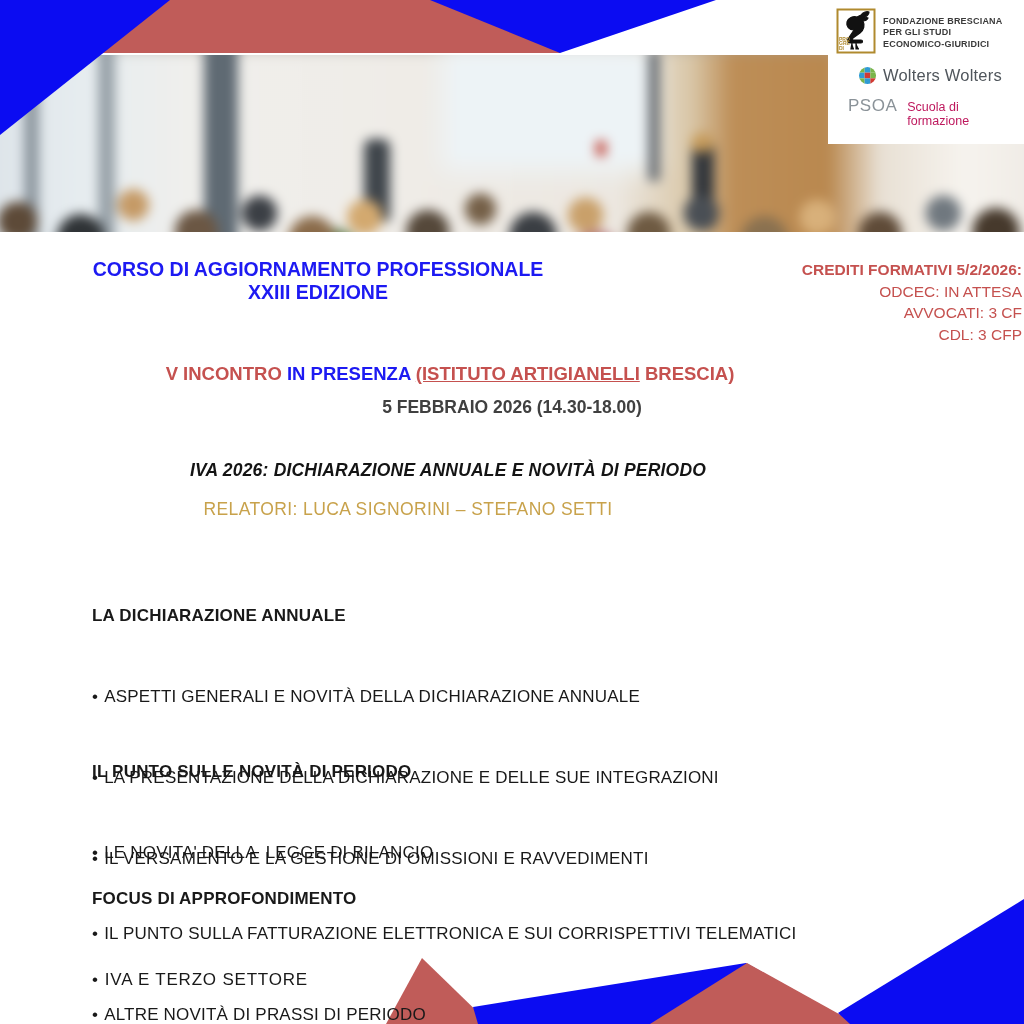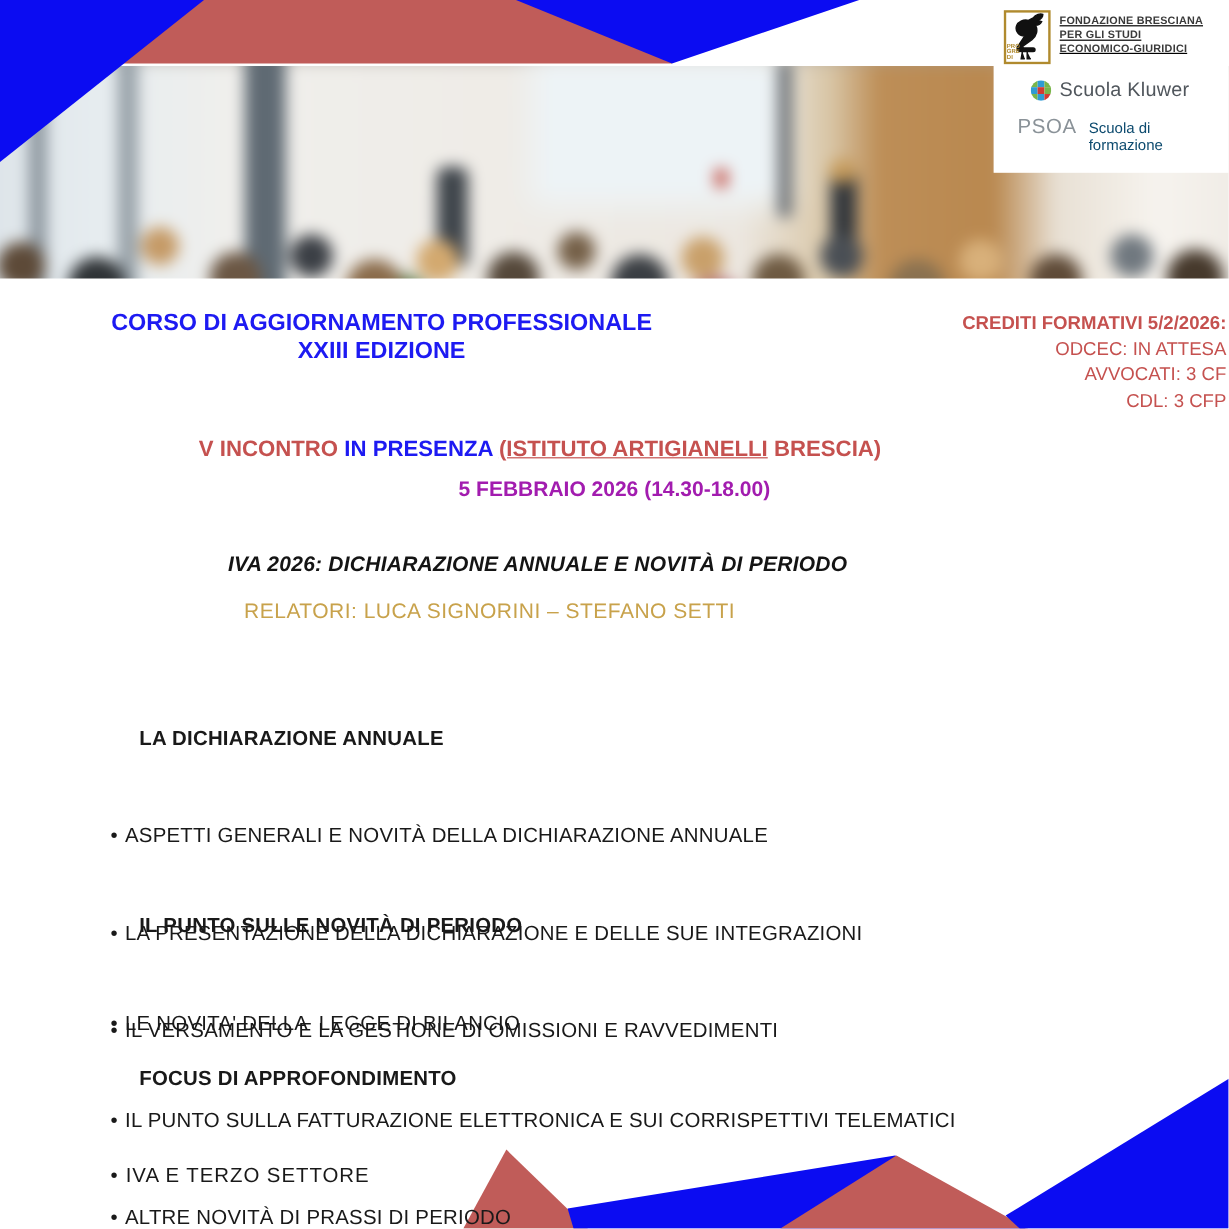--- a/index.html
+++ b/index.html
@@ -40,44 +40,44 @@
     radial-gradient(circle 18px at 68% 84%,#4a4f55 97%,transparent 100%),
     radial-gradient(circle 24px at 74% 97%,#8a7150 97%,transparent 100%),
     radial-gradient(circle 18px at 79% 86%,#d8b07a 97%,transparent 100%),
     radial-gradient(circle 22px at 85% 94%,#5f4b38 97%,transparent 100%),
     radial-gradient(circle 18px at 91% 84%,#70787f 97%,transparent 100%),
     radial-gradient(circle 24px at 96% 93%,#46392c 97%,transparent 100%);}
   
   .deco{position:absolute;inset:0;z-index:2;pointer-events:none;}
   
   .brand{position:absolute;right:0;top:0;width:196px;height:144px;background:#ffffff;z-index:3;padding:8px 6px 0 8px;box-sizing:border-box;}
-  .brand-row1{display:flex;align-items:flex-start;gap:7px;text-decoration:underline;}
+  .brand-row1{display:flex;align-items:center;gap:7px;}
   .rooster-box{position:relative;width:40px;height:46px;flex:0 0 auto;}
   .monogram{position:absolute;left:3px;bottom:4px;width:14px;font-size:5px;line-height:4.5px;color:#b08a2e;font-weight:bold;}
   .fond-text{font-size:9px;line-height:11.5px;font-weight:bold;color:#3a3a3a;letter-spacing:.2px;padding-top:4px;}
   .brand-row2{display:flex;align-items:center;gap:6px;margin:12px 0 0 22px;}
   .wk-text{font-size:16.5px;color:#50565c;letter-spacing:.2px;}
   .brand-row3{display:flex;align-items:baseline;gap:10px;margin:11px 0 0 12px;}
   .psoa{font-size:17px;color:#8a9298;letter-spacing:.5px;}
-  .psoa-tag{font-size:12.5px;color:#0c4a6e;}
+  .psoa-tag{font-size:12.5px;color:#be185d;}
   
   .txt{position:absolute;z-index:4;}
   .head-blue{left:38px;top:258px;width:560px;text-align:center;color:#1d1af2;font-weight:bold;
              font-size:19.5px;line-height:23px;}
   .credits{left:730px;top:259px;width:292px;text-align:right;color:#c5514f;font-size:15.5px;line-height:21.5px;}
   .credits .b{font-weight:bold;}
   .line-meeting{left:0;top:363px;width:900px;text-align:center;font-weight:bold;font-size:18.5px;white-space:pre-wrap;}
   .red{color:#c5514f;} .blue{color:#1d1af2;}
   .venue-link{text-decoration:underline;}
-  .line-date{left:0;top:397px;width:1024px;text-align:center;font-weight:bold;font-size:17.5px;color:#a21caf;}
+  .line-date{left:0;top:397px;width:1024px;text-align:center;font-weight:bold;font-size:17.5px;color:#404040;}
   .line-title{left:0;top:460px;width:896px;text-align:center;font-weight:bold;font-style:italic;font-size:17.5px;color:#141414;letter-spacing:.2px;}
   .line-rel{left:0;top:499px;width:816px;text-align:center;font-size:17.5px;color:#c8a24b;letter-spacing:.4px;}
   .section{left:92px;width:860px;font-size:17px;color:#191919;line-height:27px;letter-spacing:.2px;white-space:pre-wrap;}
   .sec1{top:548px;} .sec2{top:704px;} .sec3{top:831px;}
-  .sec-head{font-weight:bold;margin-left:24px;}
+  .sec-head{font-weight:bold;}
   .sec3 .sec-item{letter-spacing:.8px;}
   .bullet{margin-right:6px;}
 </style>
 </head>
 <body>
 
 <div class="poster">
 
   <div class="photo">
     <div class="scene">
@@ -131,21 +131,21 @@
             <rect x="7" y="1" width="6" height="6" fill="#2f9bd4"></rect>
             <rect x="13" y="1" width="6" height="6" fill="#79b54a"></rect>
           <rect x="1" y="7" width="6" height="6" fill="#2f9bd4"></rect>
             <rect x="7" y="7" width="6" height="6" fill="#d23a32"></rect>
             <rect x="13" y="7" width="6" height="6" fill="#79b54a"></rect>
           <rect x="1" y="13" width="6" height="6" fill="#79b54a"></rect>
             <rect x="7" y="13" width="6" height="6" fill="#2f9bd4"></rect>
             <rect x="13" y="13" width="6" height="6" fill="#d23a32"></rect>
         </g>
       </svg>
-      <span class="wk-text">Scuola Kluwer</span>
+      <span class="wk-text">Wolters Wolters</span>
     </div>
     <div class="brand-row3">
       <span class="psoa">PSOA</span>
       <span class="psoa-tag">Scuola di formazione</span>
     </div>
   </div>
 
   <div class="txt head-blue">
     <div>CORSO DI AGGIORNAMENTO PROFESSIONALE</div>
     <div>XXIII EDIZIONE</div>

